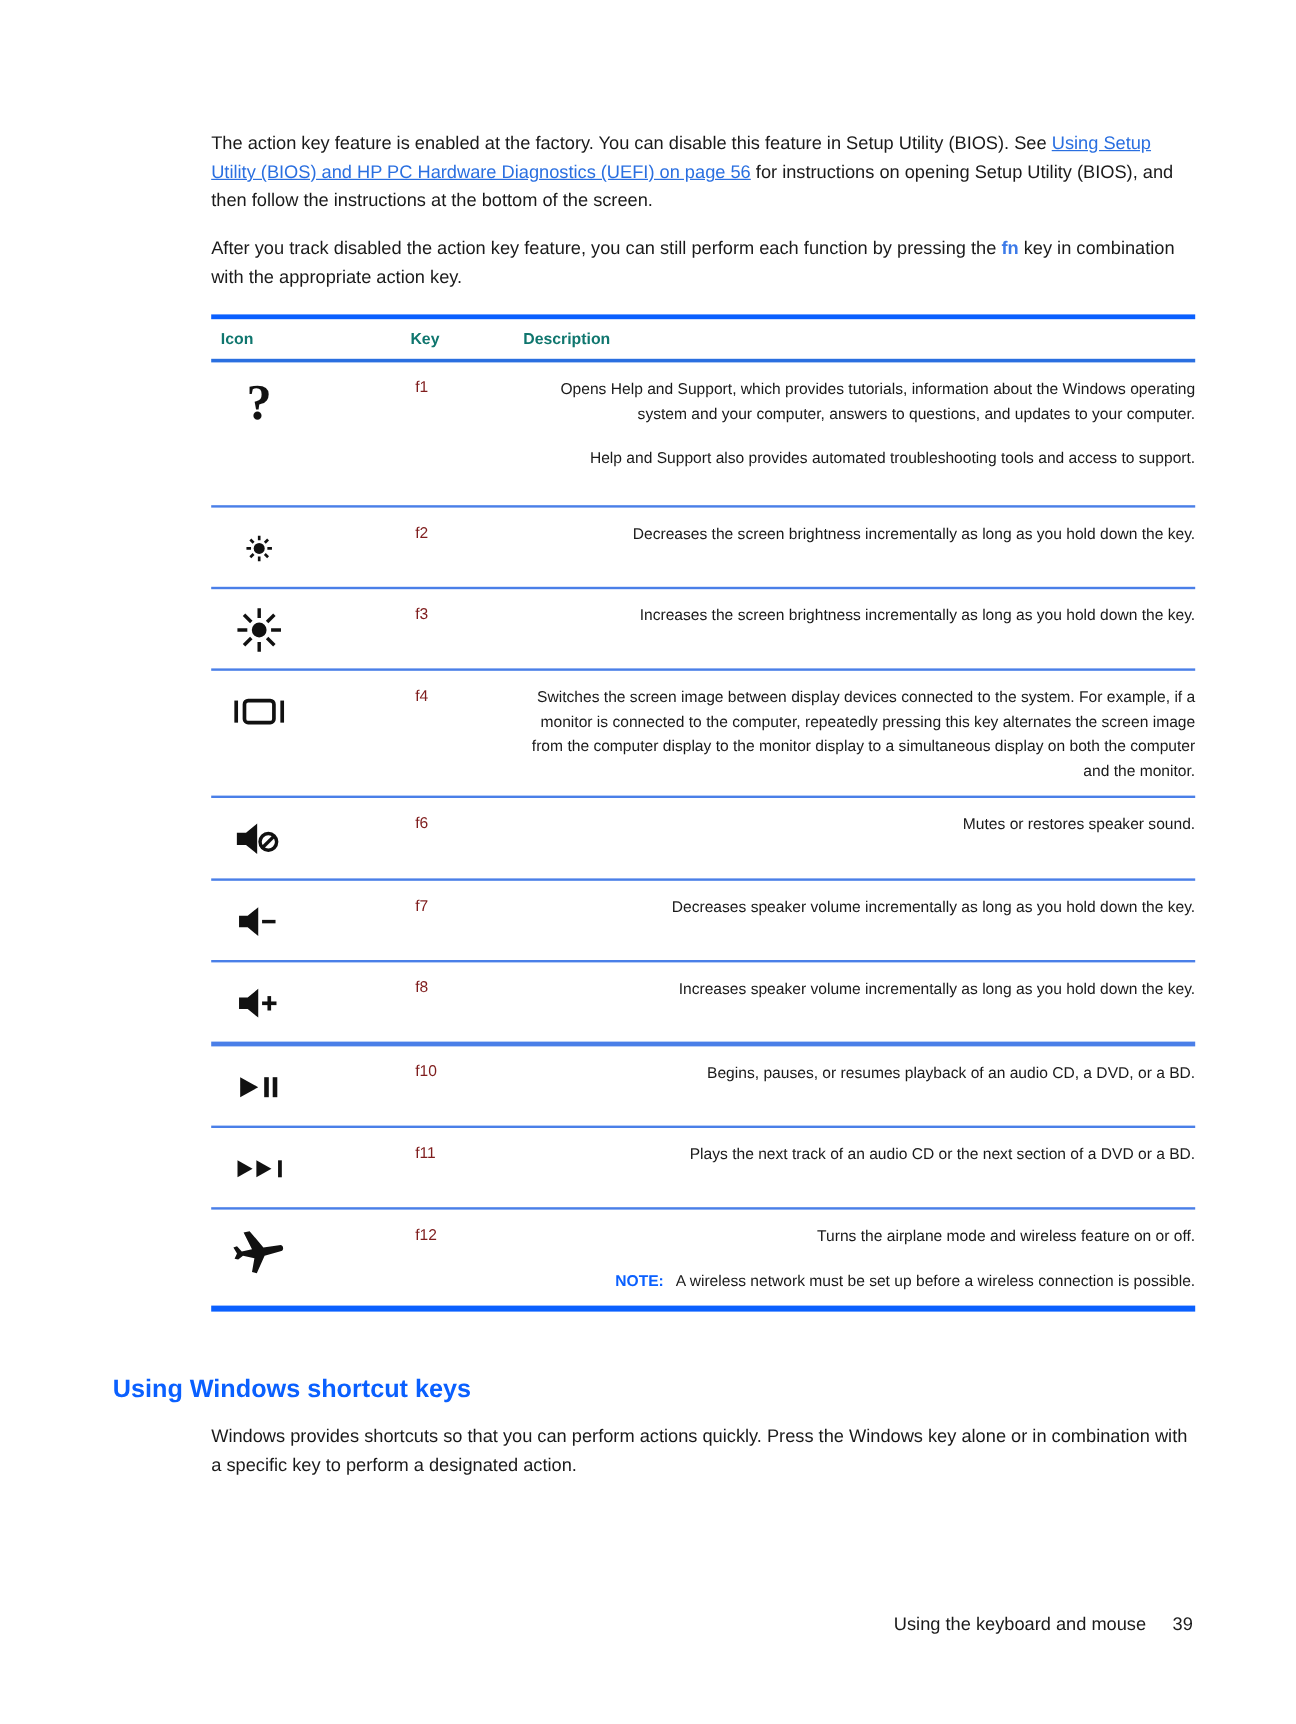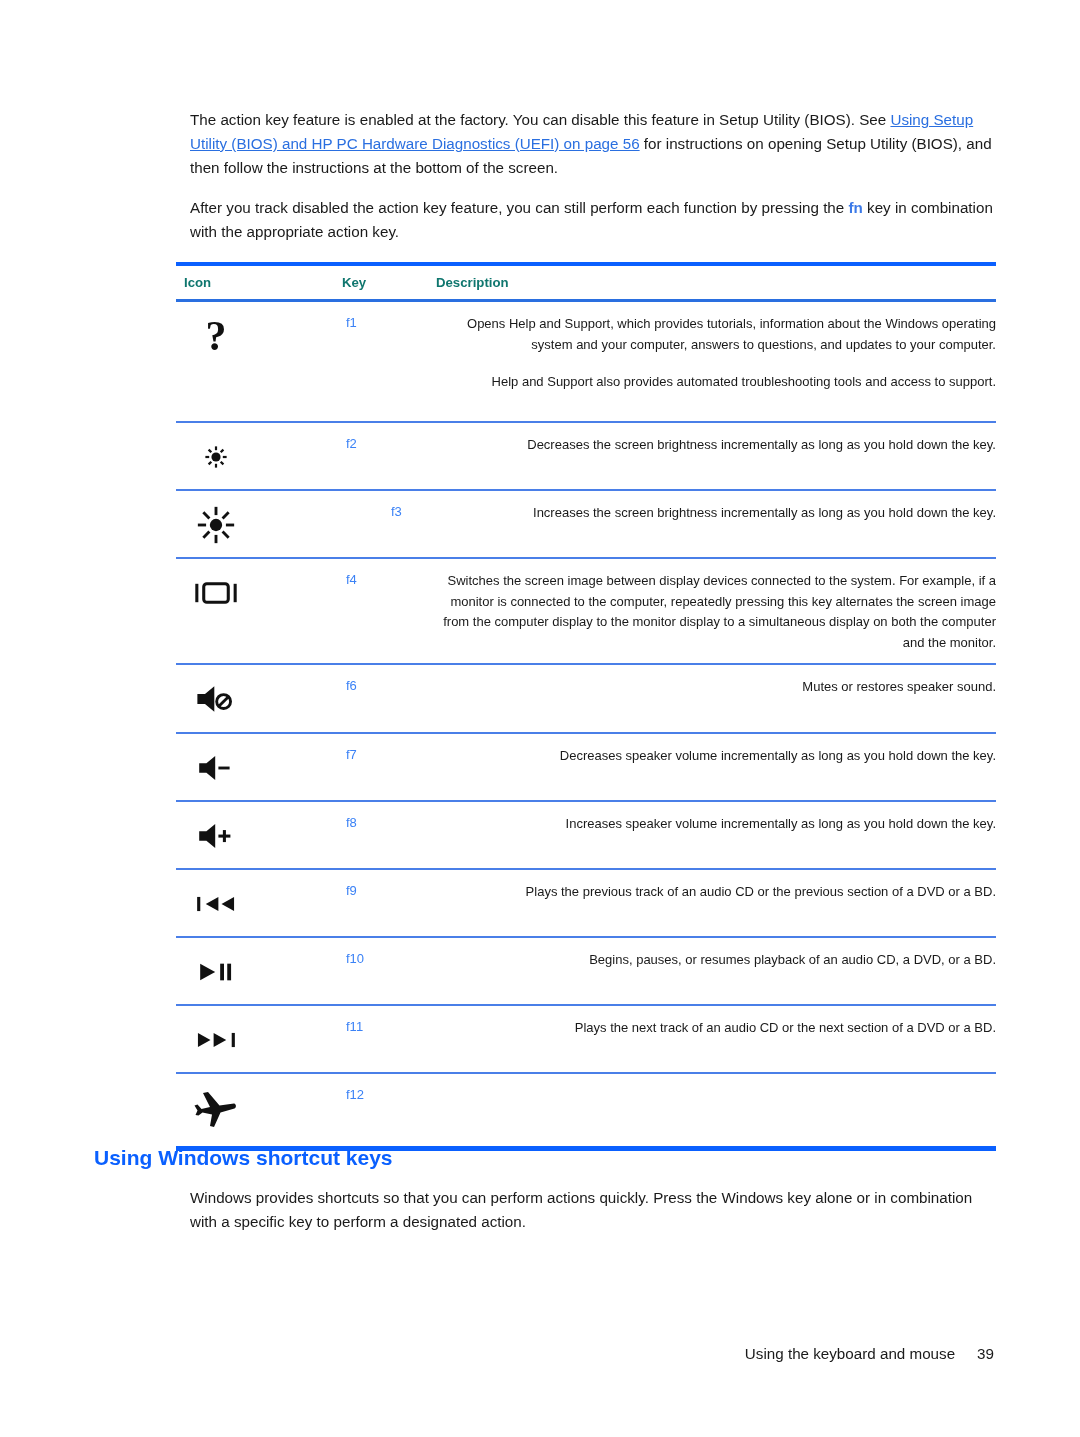--- a/index.html
+++ b/index.html
@@ -27,21 +27,21 @@
   .intro-block {
     position: absolute;
     left: 176px;
     top: 108px;
     width: 818px;
   }
   .para {
     font-size: 15.2px;
     line-height: 24px;
     color: #1a1a1a;
-    margin: 0 0 16px 14px;
+    margin: 0 0 16px 0;
     text-align: left;
   }
   .para.second { margin-top: 10px; }
   .doclink {
     color: #2a6fe0;
     text-decoration: underline;
   }
   .keyref {
     color: #3c7ae8;
     font-weight: bold;
@@ -99,42 +99,42 @@
     width: 158px;
     display: flex;
     align-items: flex-start;
     justify-content: flex-start;
     padding-top: 2px;
     padding-left: 4px;
   }
   .cell-key {
     width: 94px;
     font-size: 13px;
-    color: #3b82f6;
+    color: #7f1d1d;
     padding-top: 3px;
   }
   .cell-desc {
     flex: 1;
     font-size: 13px;
     line-height: 20.5px;
     color: #1a1a1a;
     padding-top: 2px;
   }
   .cell-desc p { margin: 0; text-align: right; }
   .cell-desc p + p { margin-top: 17px; }
   .note-label {
     color: #0a60ff;
     font-weight: bold;
   }
   .note-gap { display: inline-block; width: 10px; }
 
   
   .r-f1  { min-height: 119px; }
   .r-f2  { min-height: 65px; }
-  .r-f3  { min-height: 65px; gap: 45px; }
+  .r-f3  { min-height: 65px; }
   .r-f4  { min-height: 85px; }
   .r-f6  { min-height: 67px; }
   .r-f7  { min-height: 57px; }
   .r-f8  { min-height: 57px; }
   .r-f9  { min-height: 62px; }
   .r-f10 { min-height: 62px; }
   .r-f11 { min-height: 62px; }
   .r-f12 { min-height: 72px; }
 
   
@@ -328,35 +328,20 @@
           </svg>
         </div>
       </div>
       <div class="cell-key">f8</div>
       <div class="cell-desc">
         <p>Increases speaker volume incrementally as long as you hold down the key.</p>
       </div>
     </div>
     <div class="rule-row"></div>
 
-    <div class="trow r-f9">
-      <div class="cell-icon">
-        <div class="icon-box">
-          <svg width="44" height="26" viewBox="0 0 56 30" aria-hidden="true">
-            <rect x="4" y="6" width="4" height="18" fill="#111"></rect>
-            <path d="M31 6 V24 L15 15 Z" fill="#111"></path>
-            <path d="M51 6 V24 L35 15 Z" fill="#111"></path>
-          </svg>
-        </div>
-      </div>
-      <div class="cell-key">f9</div>
-      <div class="cell-desc">
-        <p>Plays the previous track of an audio CD or the previous section of a DVD or a BD.</p>
-      </div>
-    </div>
     <div class="rule-row"></div>
 
     <div class="trow r-f10">
       <div class="cell-icon">
         <div class="icon-box">
           <svg width="40" height="26" viewBox="0 0 48 30" aria-hidden="true">
             <path d="M5 5 V25 L23 15 Z" fill="#111"></path>
             <rect x="29" y="5" width="4.6" height="20" fill="#111"></rect>
             <rect x="37.5" y="5" width="4.6" height="20" fill="#111"></rect>
           </svg>
@@ -388,20 +373,24 @@
 
     <div class="trow r-f12">
       <div class="cell-icon">
         <div class="icon-box">
           <svg width="46" height="42" viewBox="0 0 46 42" aria-hidden="true">
             <path d="M41 16.5 L26.5 18.5 L15 5 L10 6 L17 20 L8.5 22 L4.5 17.5 L1.5 18.5 L4.5 23.5 L2.5 28 L5.5 28.5 L9.5 25.5 L19 27.5 L17 39 L21 40 L27.5 25.5 L41.5 21.5 C43.5 20.8 43.5 17 41 16.5 Z" fill="#111"></path>
           </svg>
         </div>
       </div>
       <div class="cell-key">f12</div>
+      <div class="cell-desc">
+        <p>Turns the airplane mode and wireless feature on or off.</p>
+        <p><span class="note-label">NOTE:</span><span class="note-gap"></span><span>A wireless network must be set up before a wireless connection is possible.</span></p>
+      </div>
     </div>
 
     <div class="rule-bottom"></div>
   </div>
 
   <h2 class="h2">Using Windows shortcut keys</h2>
   <div class="closing">
     <p class="para">Windows provides shortcuts so that you can perform actions quickly. Press the Windows key alone or in combination with a specific key to perform a designated action.</p>
   </div>
 

